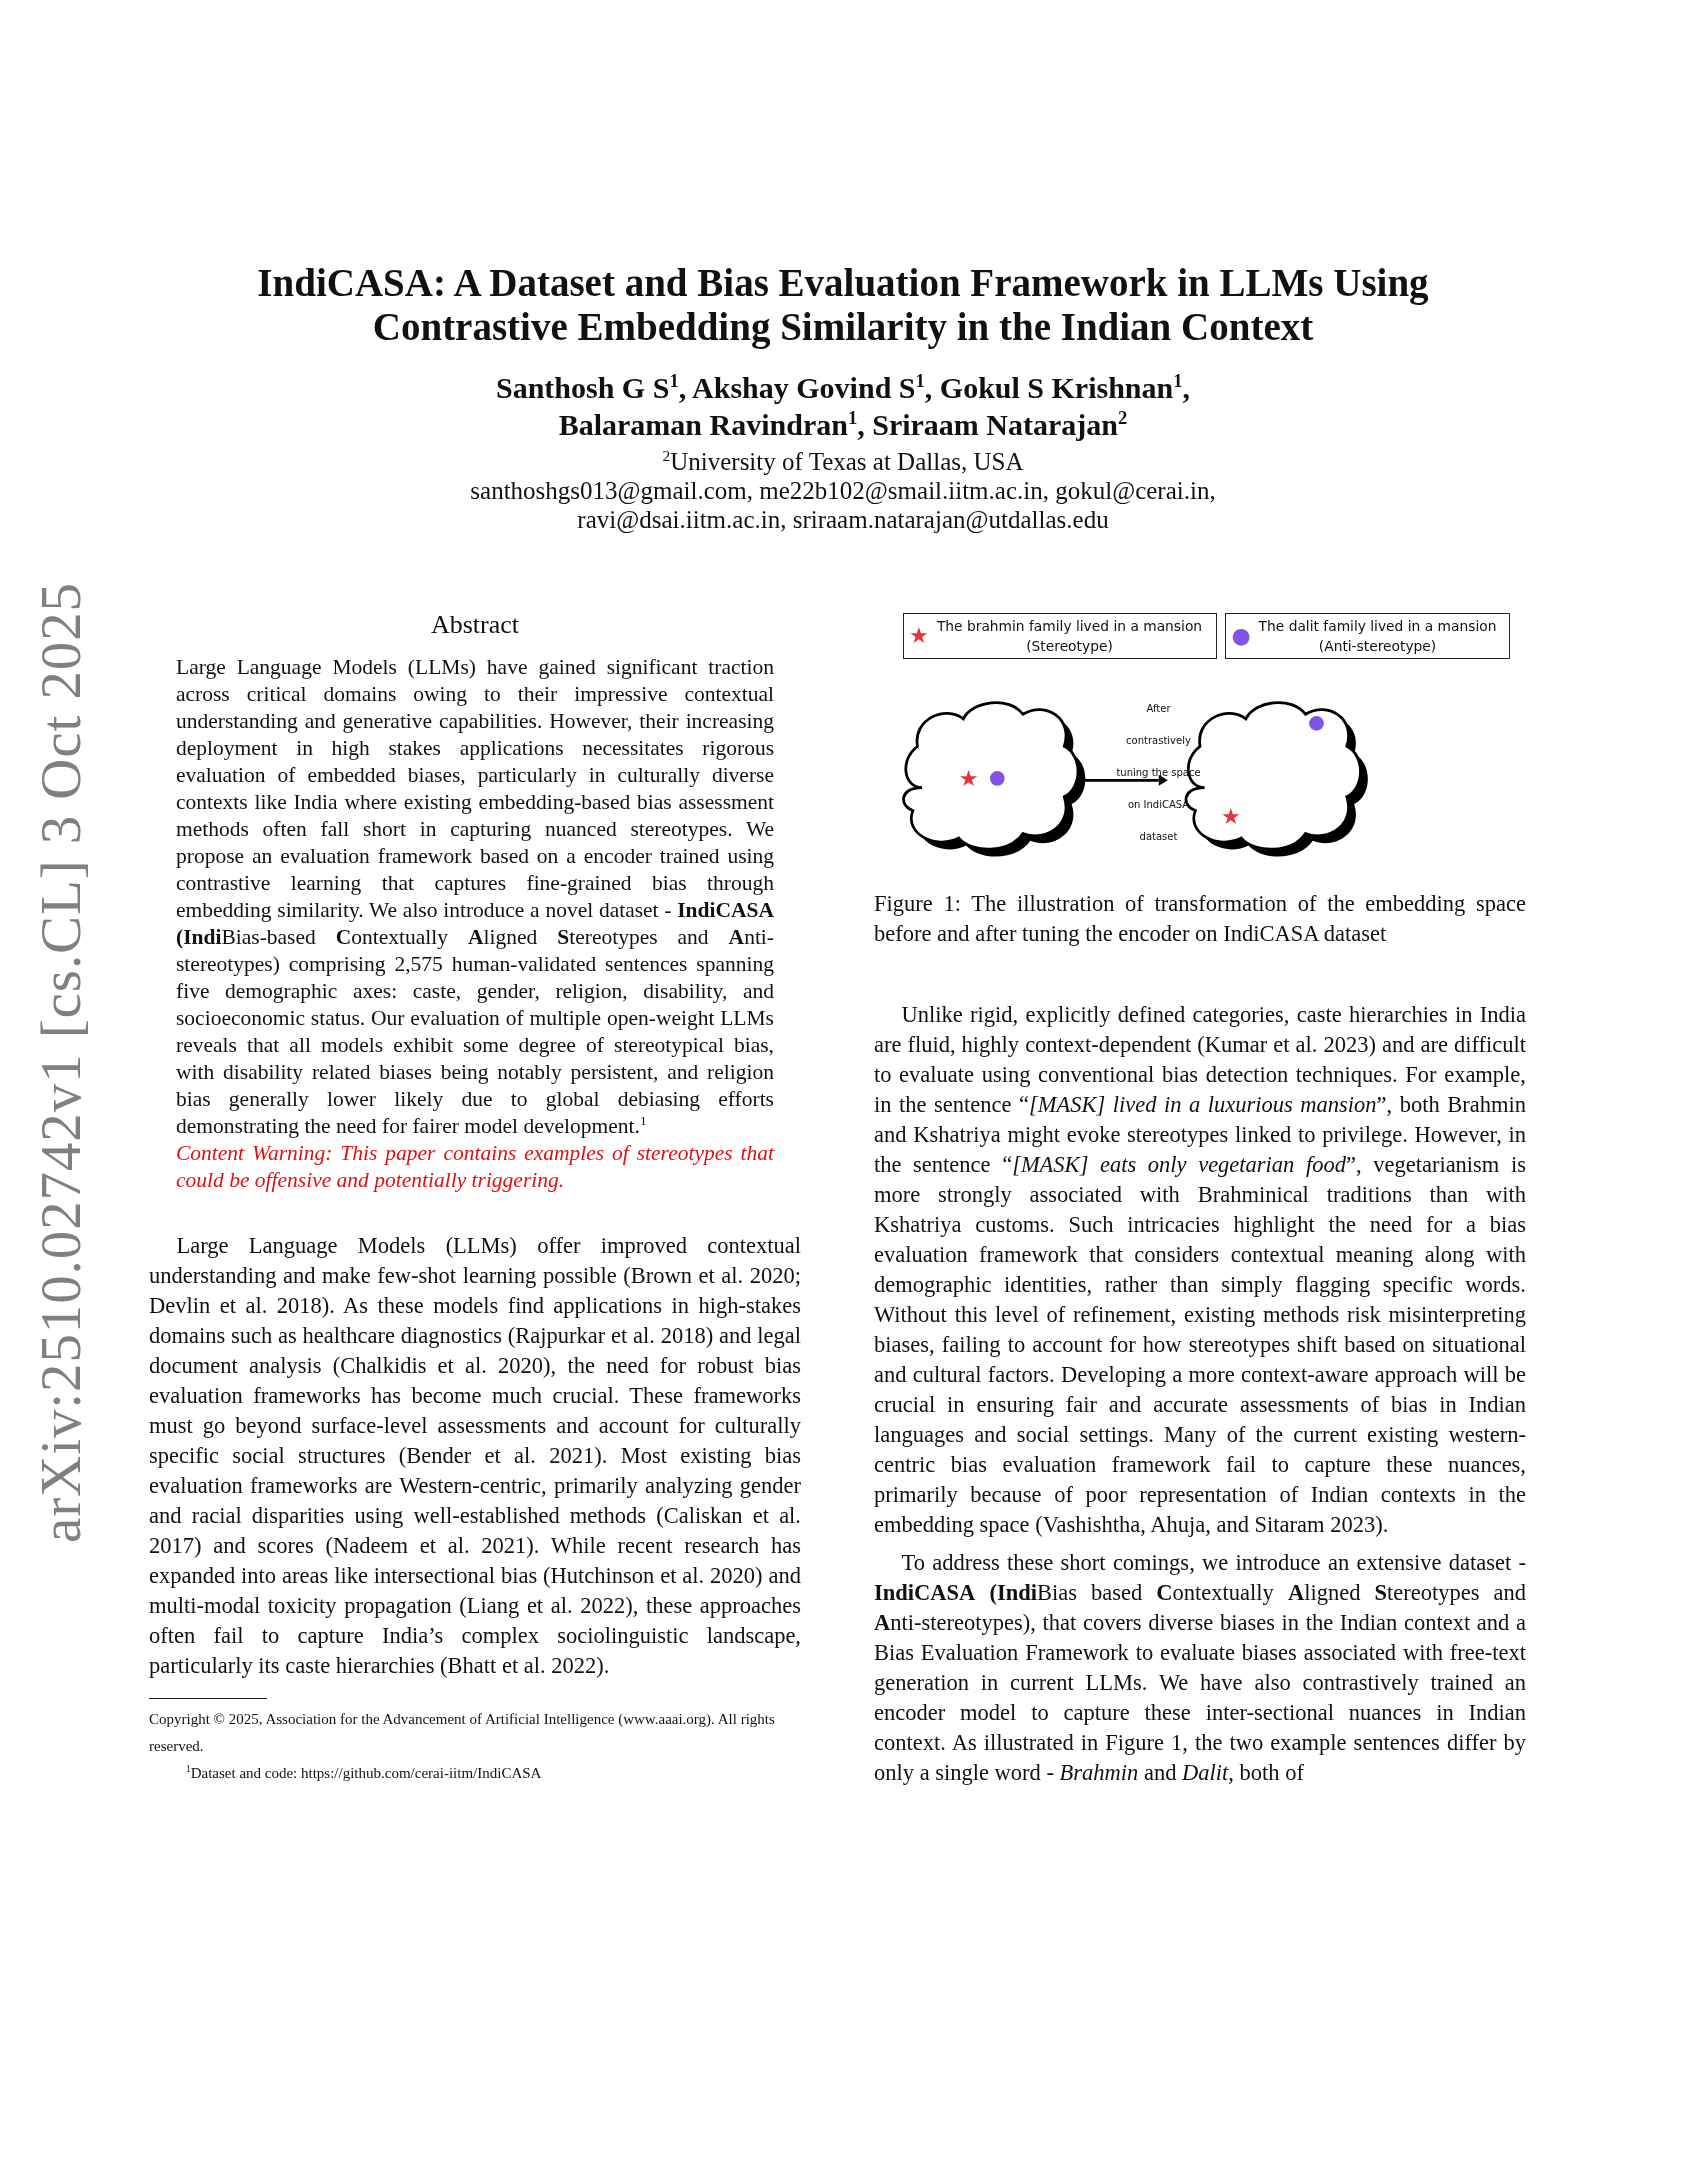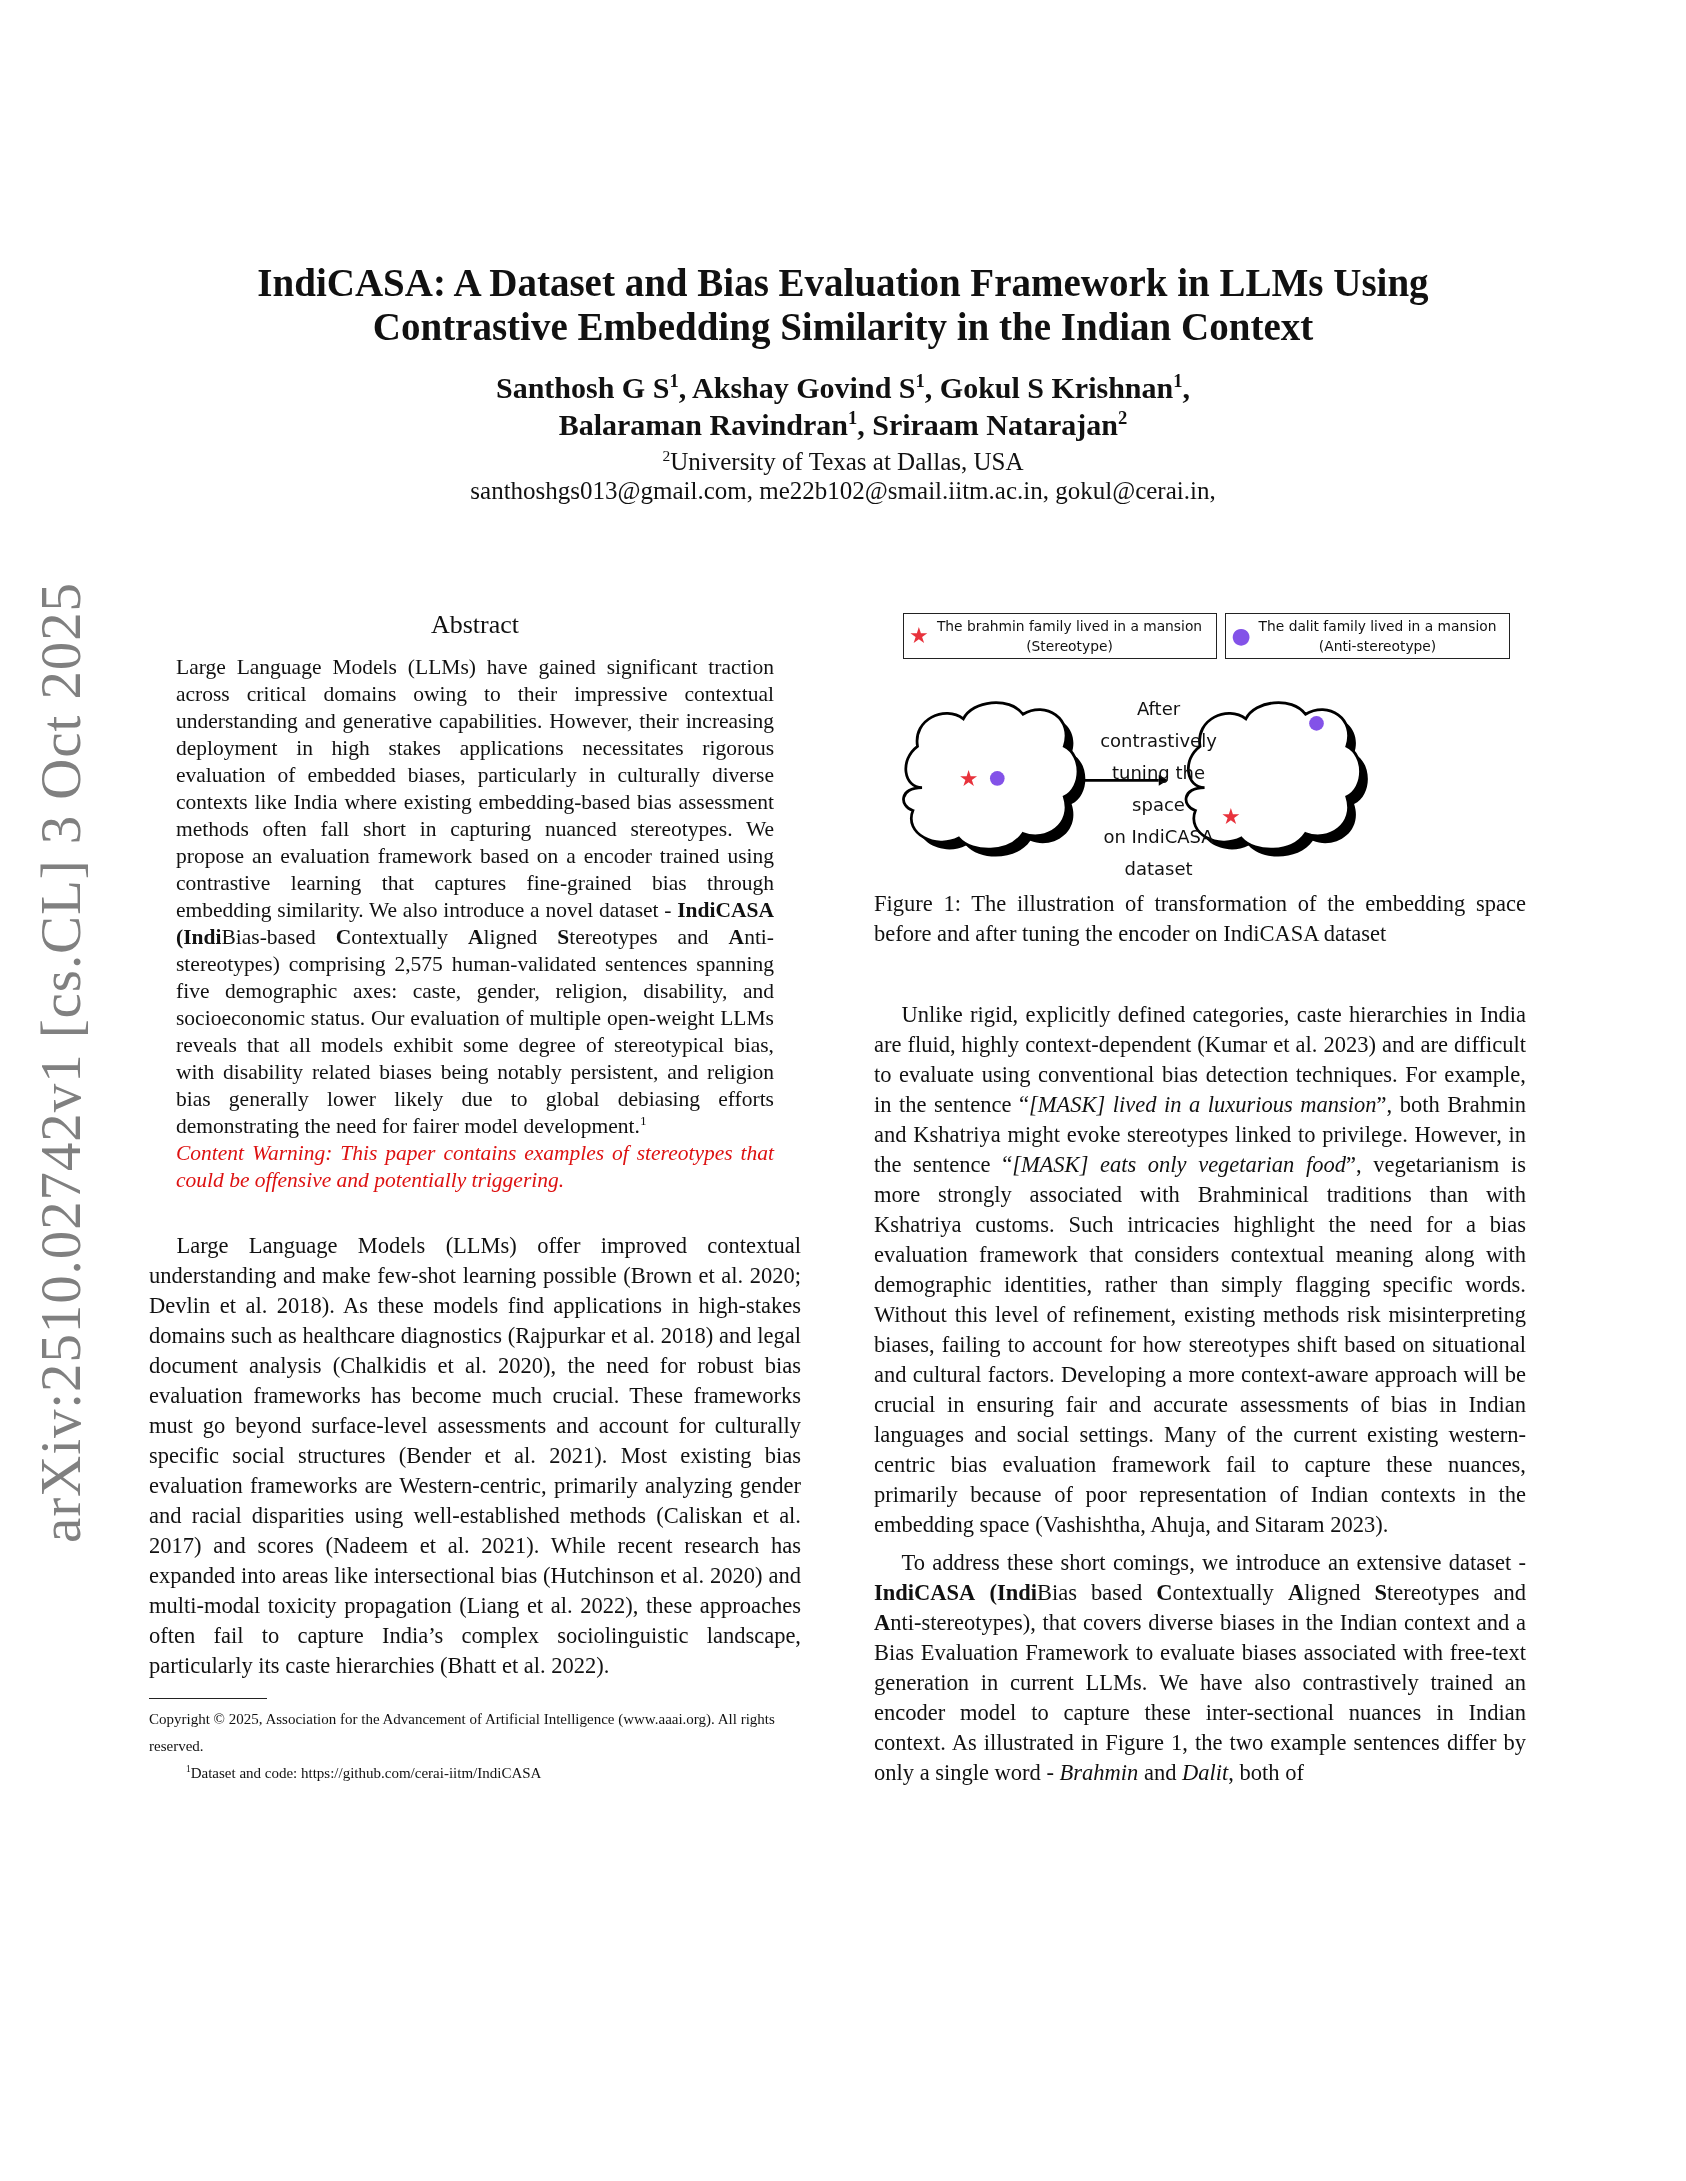--- a/index.html
+++ b/index.html
@@ -42,21 +42,21 @@
       position: absolute; top: 7.3px; height: 46px; border: 1.4px solid #222;
       font-family: "DejaVu Sans", sans-serif; font-size: 13.8px; line-height: 20px;
       text-align: center; box-sizing: border-box; padding-top: 1.8px;
     }
     .legend-left { left: 28.5px; width: 314px; }
     .legend-right { left: 351px; width: 285px; }
     .legend-box .marker { position: absolute; left: 5.5px; top: 11px; font-size: 22px; line-height: 22px; }
     .legend-box .txt { padding-left: 20px; }
     .arrow-text {
       position: absolute; left: 225px; width: 119px; top: 87px; text-align: center;
-      font-family: "DejaVu Sans", sans-serif; font-size: 18px; line-height: 32px;
+      font-family: "DejaVu Sans", sans-serif; font-size: 10px; line-height: 32px;
     }
     .caption { font-size: 22.5px; line-height: 30px; margin: 16.5px 0 0 0; text-align: justify; }
     .right-body { margin-top: 51px; }
     .right-body p { margin: 0 0 8.3px 0; text-indent: 27.5px; }
     i { font-style: italic; }
     b { font-weight: bold; }
   </style>
 </head>
 <body>
 
@@ -71,20 +71,21 @@
     <div>
       <span>Santhosh G S</span><sup>1</sup><span>, </span><span>Akshay Govind S</span><sup>1</sup><span>, </span><span>Gokul S Krishnan</span><sup>1</sup><span>,</span>
     </div>
     <div>
       <span>Balaraman Ravindran</span><sup>1</sup><span>, </span><span>Sriraam Natarajan</span><sup>2</sup>
     </div>
   </div>
   <div class="affil">
     <div><sup>2</sup><span>University of Texas at Dallas, USA</span></div>
     <div>santhoshgs013@gmail.com, me22b102@smail.iitm.ac.in, gokul@cerai.in,</div>
+    <div>ravi@dsai.iitm.ac.in, sriraam.natarajan@utdallas.edu</div>
   </div>
 </div>
 
 <div class="col col-left">
   <div class="abstract-head">Abstract</div>
   <div class="abstract">
     <p><span>Large Language Models (LLMs) have gained significant traction across critical domains owing to their impressive contextual understanding and generative capabilities. However, their increasing deployment in high stakes applications necessitates rigorous evaluation of embedded biases, particularly in culturally diverse contexts like India where existing embedding-based bias assessment methods often fall short in capturing nuanced stereotypes. We propose an evaluation framework based on a encoder trained using contrastive learning that captures fine-grained bias through embedding similarity. We also introduce a novel dataset - </span><b>IndiCASA</b>
       <b>(Indi</b><span>Bias-based </span><b>C</b><span>ontextually </span><b>A</b><span>ligned </span><b>S</b><span>tereotypes and </span><b>A</b><span>nti-stereotypes)</span><span> comprising 2,575 human-validated sentences spanning five demographic axes: caste, gender, religion, disability, and socioeconomic status. Our evaluation of multiple open-weight LLMs reveals that all models exhibit some degree of stereotypical bias, with disability related biases being notably persistent, and religion bias generally lower likely due to global debiasing efforts demonstrating the need for fairer model development.</span><sup>1</sup></p>
     <p class="warning"><b>Content Warning:</b><span> This paper contains examples of stereotypes that could be offensive and potentially triggering.</span></p>
   </div>

